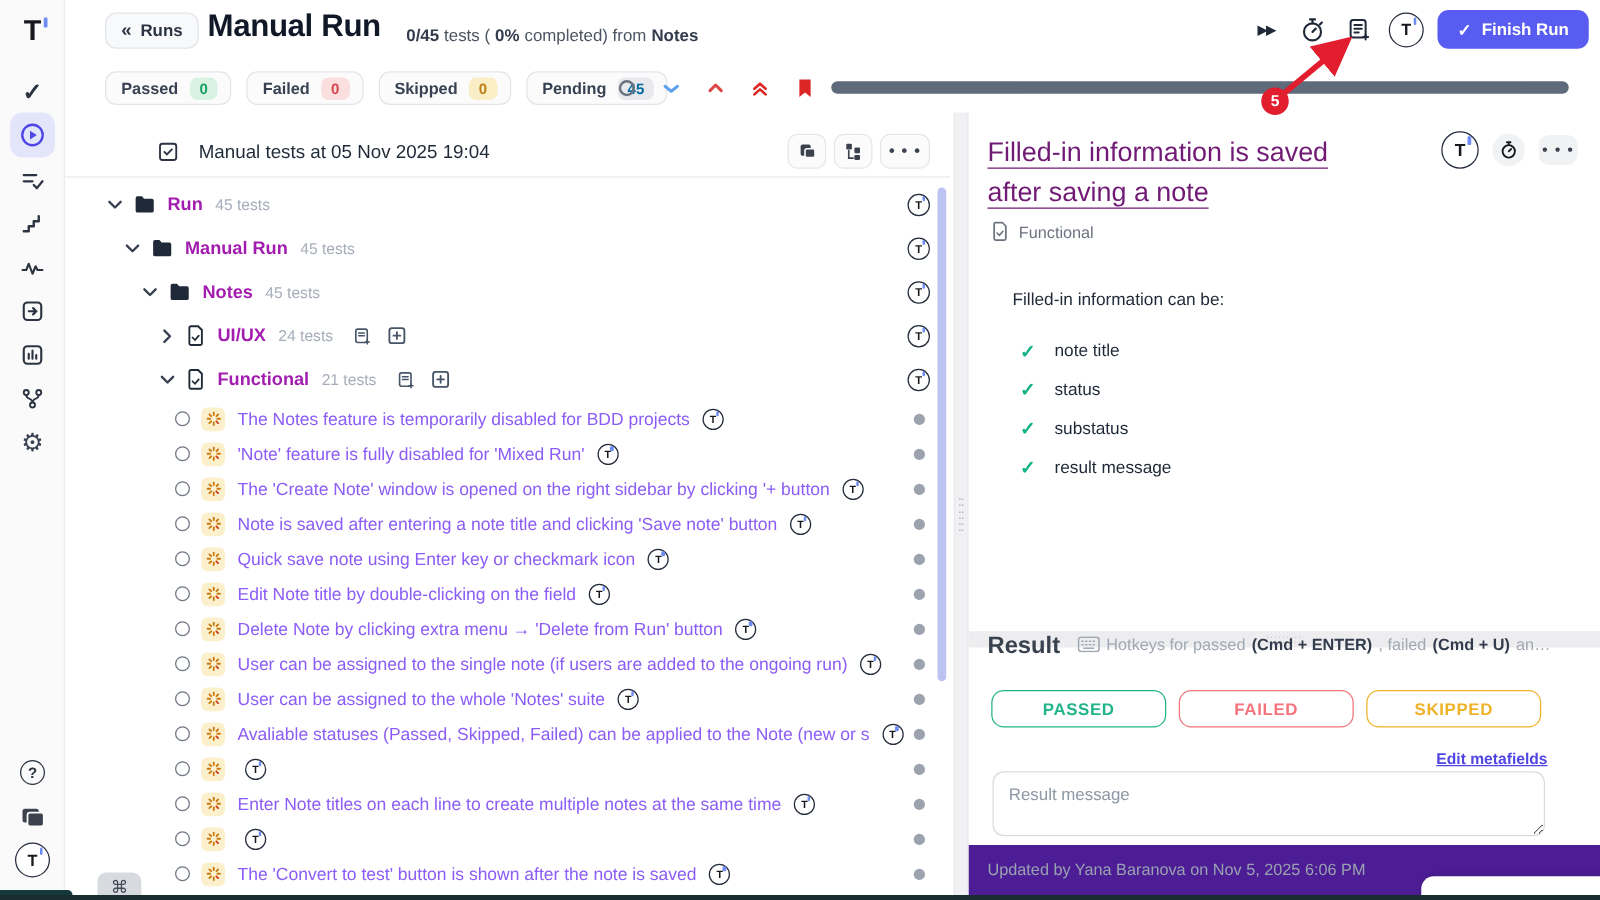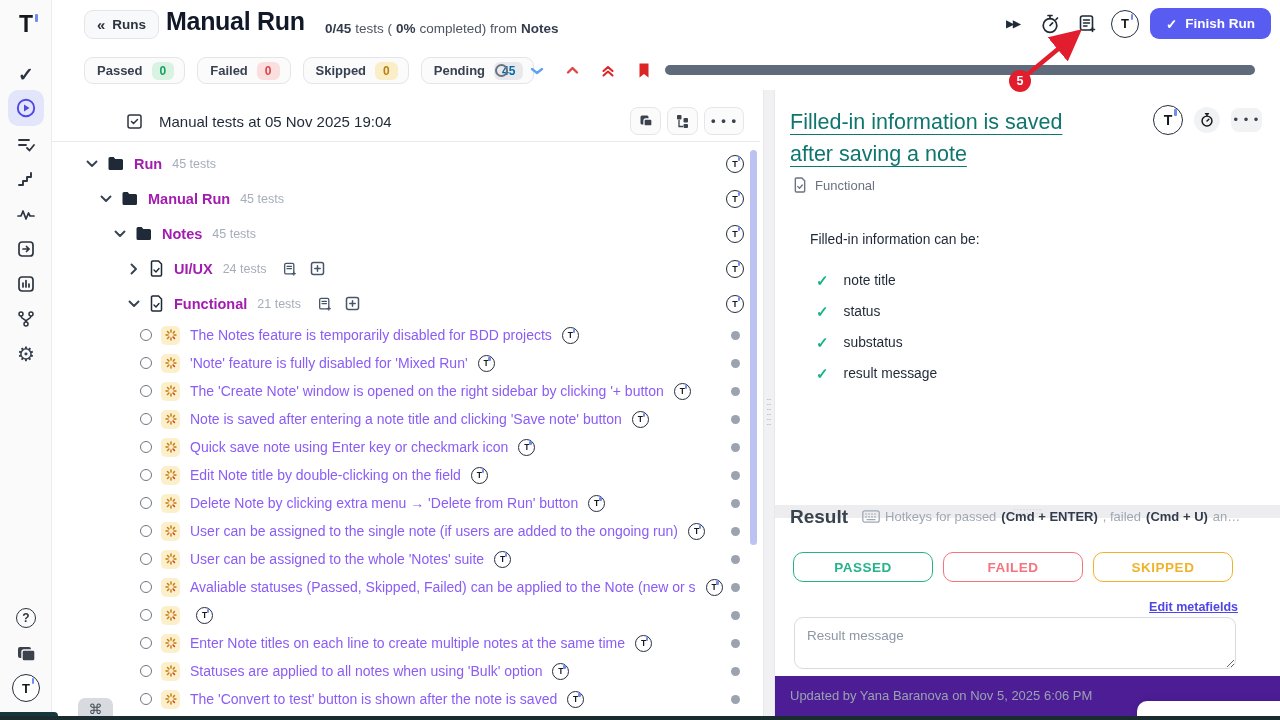--- a/index.html
+++ b/index.html
@@ -82,21 +82,21 @@
   .t-dot { position:absolute; right:20px; top:50%; margin-top:-4.5px; width:9px; height:9px; background:#9ca3af; border-radius:50%; }
 
   .l-scrollbar { position:absolute; left:750px; top:150px; width:7px; height:395px; background:#bcc3f2; border-radius:4px; }
 
   
   .vdivider { position:absolute; left:763px; top:90px; width:12px; height:627px; background:#f1f1f3; border-left:1px solid #e7e8ea; border-right:1px solid #e7e8ea; }
   .vhandle { position:absolute; left:1px; top:305px; width:8px; color:#aeb4bd; font-size:8px; line-height:5px; text-align:center; font-weight:700; }
 
   
   .rpanel { position:absolute; left:775px; top:90px; width:505px; height:630px; background:#fff; }
-  .detail-title { position:absolute; left:15px; top:16px; width:305px; font-size:21.5px; font-weight:500; color:#0f766e; line-height:1.5; text-decoration:underline; text-underline-offset:5px; text-decoration-thickness:1px; cursor:pointer; }
+  .detail-title { position:absolute; left:15px; top:16px; width:305px; font-size:21.5px; font-weight:500; color:#701a75; line-height:1.5; text-decoration:underline; text-underline-offset:5px; text-decoration-thickness:1px; cursor:pointer; }
   .detail-icons { position:absolute; right:18px; top:15px; display:flex; align-items:center; gap:11px; }
   .pill-btn { height:26px; min-width:26px; border:none; background:#f1f2f4; border-radius:13px; display:flex; align-items:center; justify-content:center; cursor:pointer; color:#3c434f; }
   .pill-btn.sq { border-radius:8px; width:31px; height:24px; }
   .suite-tag { position:absolute; left:18px; top:87px; display:flex; align-items:center; gap:8px; font-size:13px; color:#6b7280; }
   .body-intro { position:absolute; left:35px; top:142px; font-size:13.8px; color:#1f2937; }
   .checklist { position:absolute; left:41px; top:175px; }
   .check-item { height:31px; display:flex; align-items:center; gap:15px; font-size:13.8px; color:#1f2937; }
   .check-mark { color:#13b287; font-weight:800; font-size:15px; }
 
   .splitter { position:absolute; left:0; top:415px; width:505px; height:13px; background:#ededef; display:flex; align-items:center; justify-content:center; }
@@ -691,21 +691,20 @@
             <line x1="11.1" y1="2.9" x2="9.6" y2="4.6"></line>
             <line x1="12.8" y1="7" x2="10.4" y2="7"></line>
             <line x1="11.1" y1="11.1" x2="9.4" y2="9.4" stroke="#d13d17"></line>
             <line x1="7" y1="12.8" x2="7" y2="10.4"></line>
             <line x1="2.9" y1="11.1" x2="4.6" y2="9.4"></line>
             <line x1="1.2" y1="7" x2="3.6" y2="7"></line>
             <line x1="2.9" y1="2.9" x2="4.6" y2="4.6"></line>
           </g>
         </svg>
       </span>
-      <span class="t-title">Statuses are applied to all notes when using 'Bulk' option</span>
       <span class="t-av avatar a16">T</span>
       <span class="t-dot"></span>
     </div>
 
     <div class="test-row">
       <span class="t-circle"></span>
       <span class="t-badge">
         <svg width="12" height="12" viewBox="0 0 14 14">
           <g stroke="#c9790f" stroke-width="1.7" stroke-linecap="round">
             <line x1="7" y1="1.2" x2="7" y2="3.6"></line>

